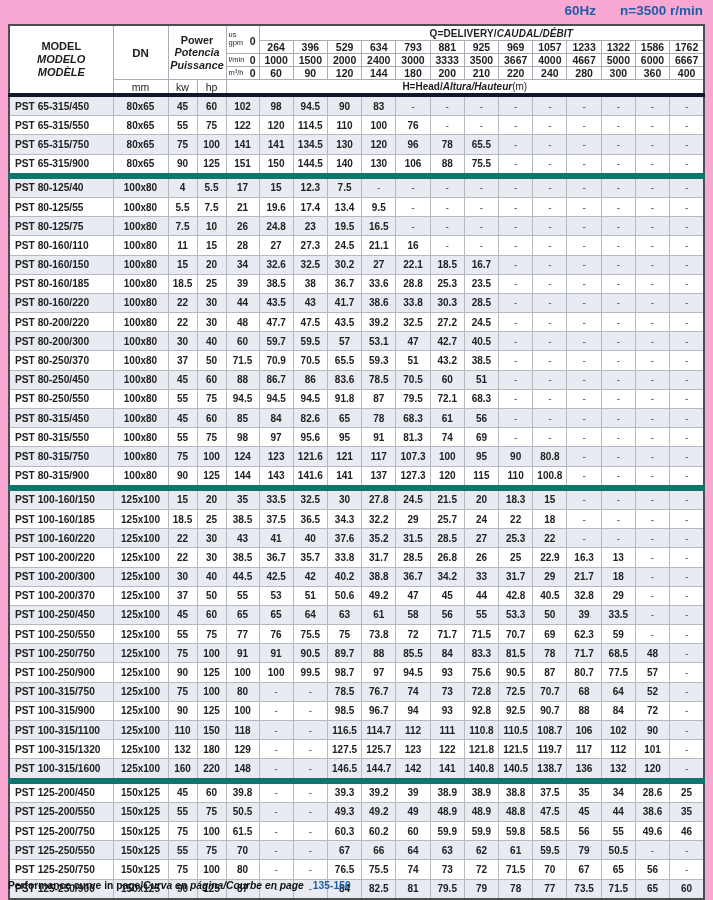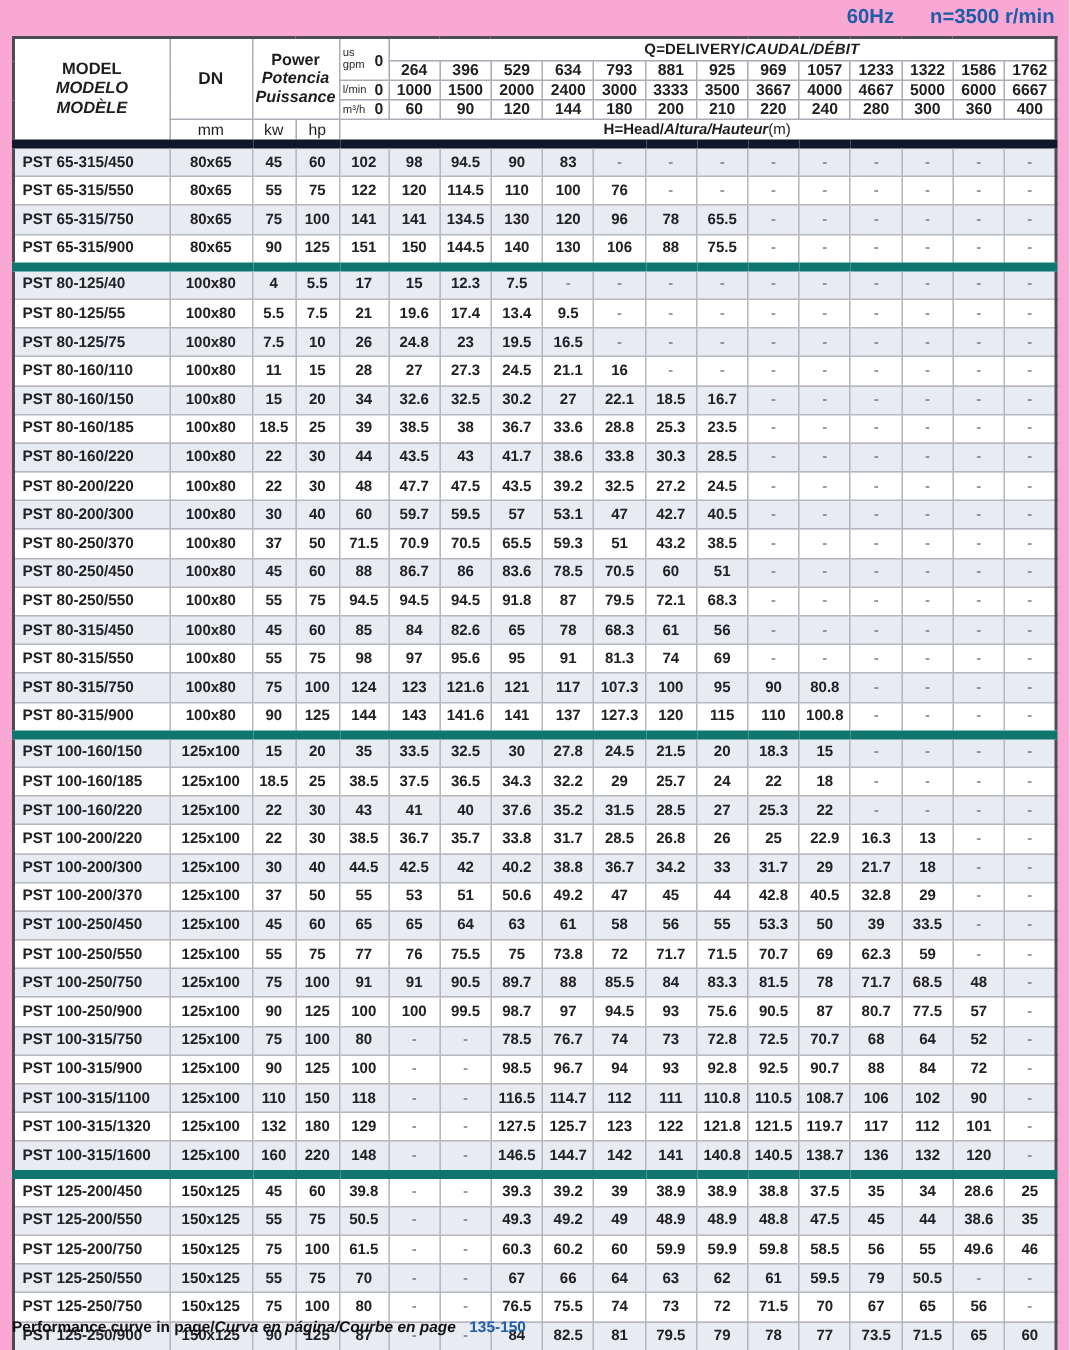--- a/index.html
+++ b/index.html
@@ -35,21 +35,21 @@
   .flow-num { font-weight:700; font-size:10.5px; }
   .q-title { font-weight:700; font-size:10px; letter-spacing:0.1px;padding-left:40px; }
   .h-title { font-weight:700; font-size:10px; }
   .m-suffix { font-weight:400; }
   .unit-row { font-size:10.5px; font-weight:400; }
   tbody td {
     border:1px solid #b4b8bf; padding:0; height:18.2px;
     text-align:center; vertical-align:middle;
     font-size:10px; font-weight:700; color:#212124; background:#fff;
   }
-  tbody tr:first-child td { border-top:6px solid #0f172a; }
+  tbody tr:first-child td { border-top:4px solid #0f172a; }
   tbody tr.shade td { background:#e9ebf2; }
   tbody tr.group-start td { border-top:6px solid #0f766e; }
   .model-cell { text-align:left; padding-left:5px; font-size:10.2px; white-space:nowrap; }
   .dash { color:#55575c; font-weight:400; }
   .footer {
     position:absolute; left:8px; right:8px; top:880px;
     display:flex; justify-content:space-between; align-items:baseline;
     font-size:10.3px; font-weight:700; color:#111;
   }
   .footer-right { display:flex; gap:9px; align-items:flex-end; }

